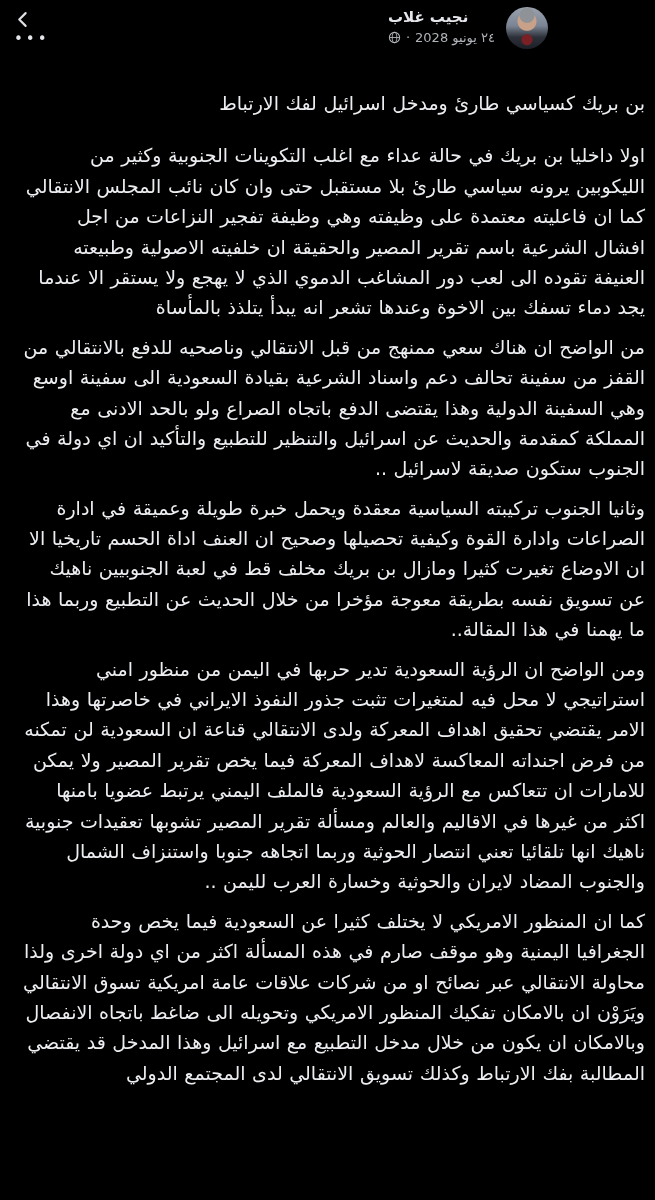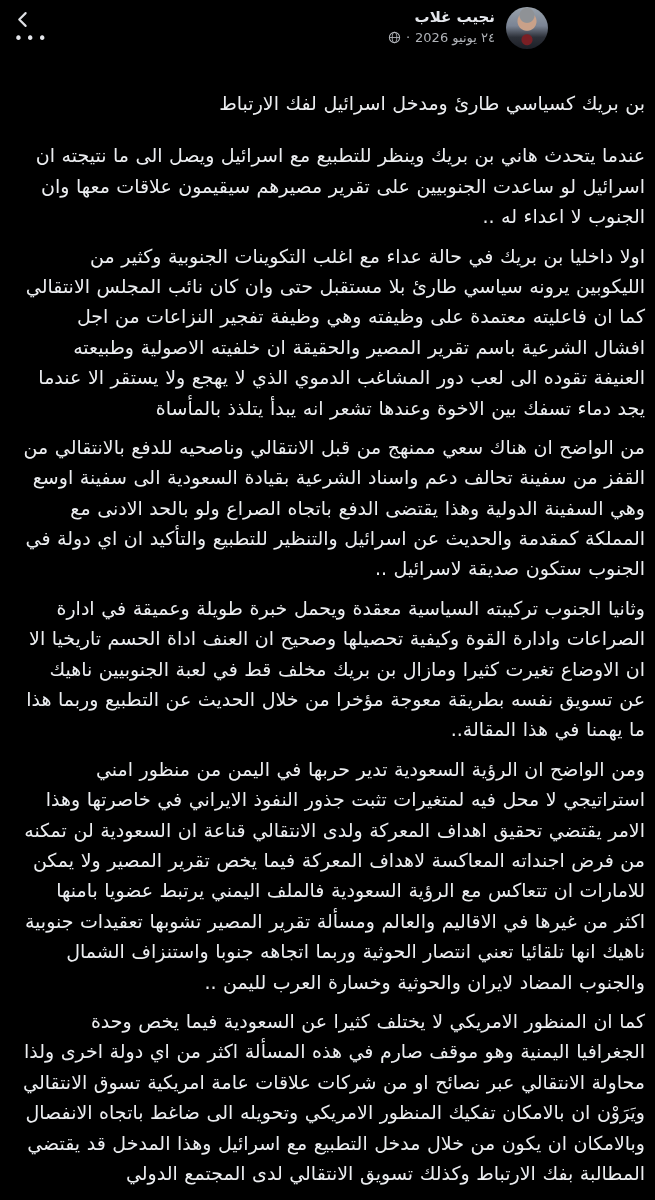--- a/index.html
+++ b/index.html
@@ -27,21 +27,21 @@
   }
   .avatar {
     width:42px; height:42px; border-radius:50%;
     background:
       radial-gradient(circle at 50% 20%, #8f9296 0 7px, rgba(0,0,0,0) 8px),
       radial-gradient(circle at 50% 34%, #c9a189 0 9px, rgba(0,0,0,0) 10px),
       radial-gradient(circle at 50% 78%, #7a1f24 0 5px, rgba(0,0,0,0) 6px),
       linear-gradient(180deg, #9aa3ad 0%, #7b8494 45%, #2c3038 72%, #1c1f26 100%);
     flex:0 0 auto;
   }
-  .author-texts { text-align:right; padding-top:1px; }
+  .author-texts { padding-top:1px; }
   .author-name { color:#e4e6eb; font-weight:bold; font-size:15px; line-height:1.25; }
   .meta-row {
     margin-top:4px; display:flex; flex-direction:row; direction:rtl;
     align-items:center; gap:5px; color:#b0b3b8; font-size:13px; line-height:1;
   }
   .globe { display:inline-flex; align-items:center; }
   
   .post {
     direction:rtl; padding:24px 10px 0 20px;
   }
@@ -64,36 +64,35 @@
     </span>
   </div>
 
   <div class="more-button">•••</div>
 
   <div class="author-cluster">
     <div class="avatar"></div>
     <div class="author-texts">
       <div class="author-name">نجيب غلاب</div>
       <div class="meta-row">
-        <span>٢٤ يونيو 2026</span>
+        <span>٢٤ يونيو 2028</span>
         <span>·</span>
         <span class="globe">
           <svg width="13" height="13" viewBox="0 0 16 16" aria-hidden="true">
             <circle cx="8" cy="8" r="6.3" fill="none" stroke="#b0b3b8" stroke-width="1.3"></circle>
             <ellipse cx="8" cy="8" rx="2.8" ry="6.3" fill="none" stroke="#b0b3b8" stroke-width="1.1"></ellipse>
             <line x1="1.7" y1="8" x2="14.3" y2="8" stroke="#b0b3b8" stroke-width="1.1"></line>
           </svg>
         </span>
       </div>
     </div>
   </div>
 
 </header>
 
 <article class="post">
   <p class="post-title">بن بريك كسياسي طارئ ومدخل اسرائيل لفك الارتباط</p>
-  <p>عندما يتحدث هاني بن بريك وينظر للتطبيع مع اسرائيل ويصل الى ما نتيجته ان اسرائيل لو ساعدت الجنوبيين على تقرير مصيرهم سيقيمون علاقات معها وان الجنوب لا اعداء له ..</p>
   <p>اولا داخليا بن بريك في حالة عداء مع اغلب التكوينات الجنوبية وكثير من الليكوبين يرونه سياسي طارئ بلا مستقبل حتى وان كان نائب المجلس الانتقالي كما ان فاعليته معتمدة على وظيفته وهي وظيفة تفجير النزاعات من اجل افشال الشرعية باسم تقرير المصير والحقيقة ان خلفيته الاصولية وطبيعته العنيفة تقوده الى لعب دور المشاغب الدموي الذي لا يهجع ولا يستقر الا عندما يجد دماء تسفك بين الاخوة وعندها تشعر انه يبدأ يتلذذ بالمأساة</p>
   <p>من الواضح ان هناك سعي ممنهج من قبل الانتقالي وناصحيه للدفع بالانتقالي من القفز من سفينة تحالف دعم واسناد الشرعية بقيادة السعودية الى سفينة اوسع وهي السفينة الدولية وهذا يقتضى الدفع باتجاه الصراع ولو بالحد الادنى مع المملكة كمقدمة والحديث عن اسرائيل والتنظير للتطبيع والتأكيد ان اي دولة في الجنوب ستكون صديقة لاسرائيل ..</p>
   <p>وثانيا الجنوب تركيبته السياسية معقدة ويحمل خبرة طويلة وعميقة في ادارة الصراعات وادارة القوة وكيفية تحصيلها وصحيح ان العنف اداة الحسم تاريخيا الا ان الاوضاع تغيرت كثيرا ومازال بن بريك مخلف قط في لعبة الجنوبيين ناهيك عن تسويق نفسه بطريقة معوجة مؤخرا من خلال الحديث عن التطبيع وربما هذا ما يهمنا في هذا المقالة..</p>
   <p>ومن الواضح ان الرؤية السعودية تدير حربها في اليمن من منظور امني استراتيجي لا محل فيه لمتغيرات تثبت جذور النفوذ الايراني في خاصرتها وهذا الامر يقتضي تحقيق اهداف المعركة ولدى الانتقالي قناعة ان السعودية لن تمكنه من فرض اجنداته المعاكسة لاهداف المعركة فيما يخص تقرير المصير ولا يمكن للامارات ان تتعاكس مع الرؤية السعودية فالملف اليمني يرتبط عضويا بامنها اكثر من غيرها في الاقاليم والعالم  ومسألة تقرير المصير تشوبها تعقيدات جنوبية ناهيك انها تلقائيا تعني انتصار الحوثية وربما اتجاهه جنوبا واستنزاف الشمال والجنوب المضاد لايران والحوثية وخسارة العرب لليمن ..</p>
   <p>كما ان المنظور الامريكي لا يختلف كثيرا عن السعودية فيما يخص وحدة الجغرافيا اليمنية وهو موقف صارم في هذه المسألة اكثر من اي دولة اخرى  ولذا محاولة الانتقالي عبر نصائح او من شركات علاقات عامة امريكية تسوق الانتقالي ويَرَوْن ان بالامكان تفكيك المنظور الامريكي وتحويله الى ضاغط باتجاه الانفصال وبالامكان ان يكون من خلال مدخل التطبيع مع اسرائيل وهذا المدخل قد يقتضي المطالبة بفك الارتباط وكذلك تسويق الانتقالي لدى المجتمع الدولي</p>
 </article>
 
 </body></html>

